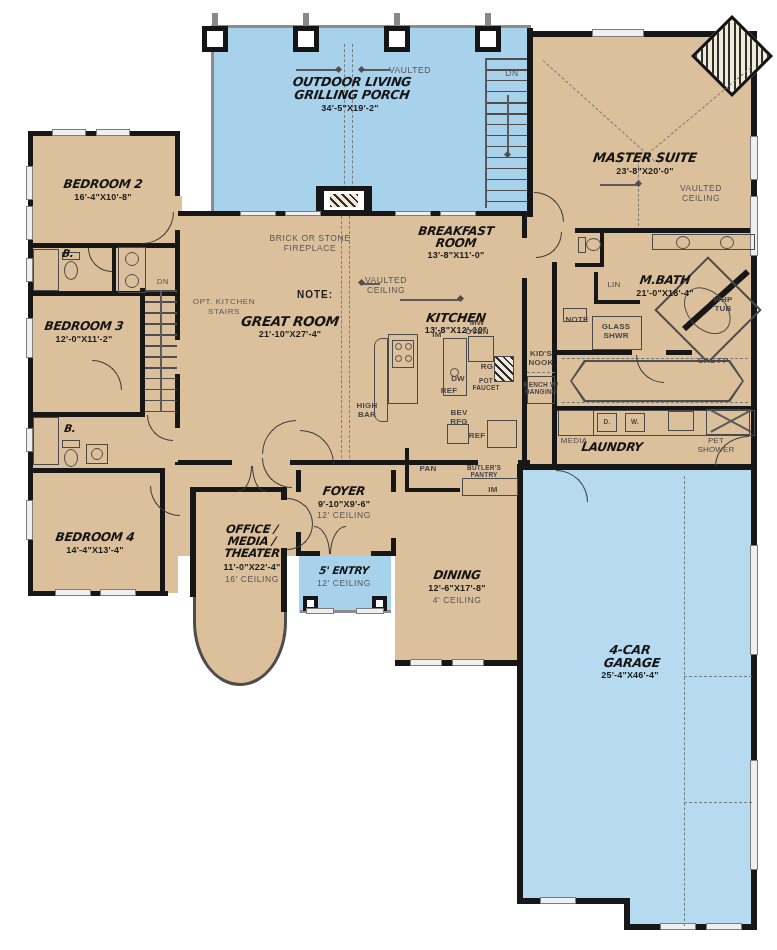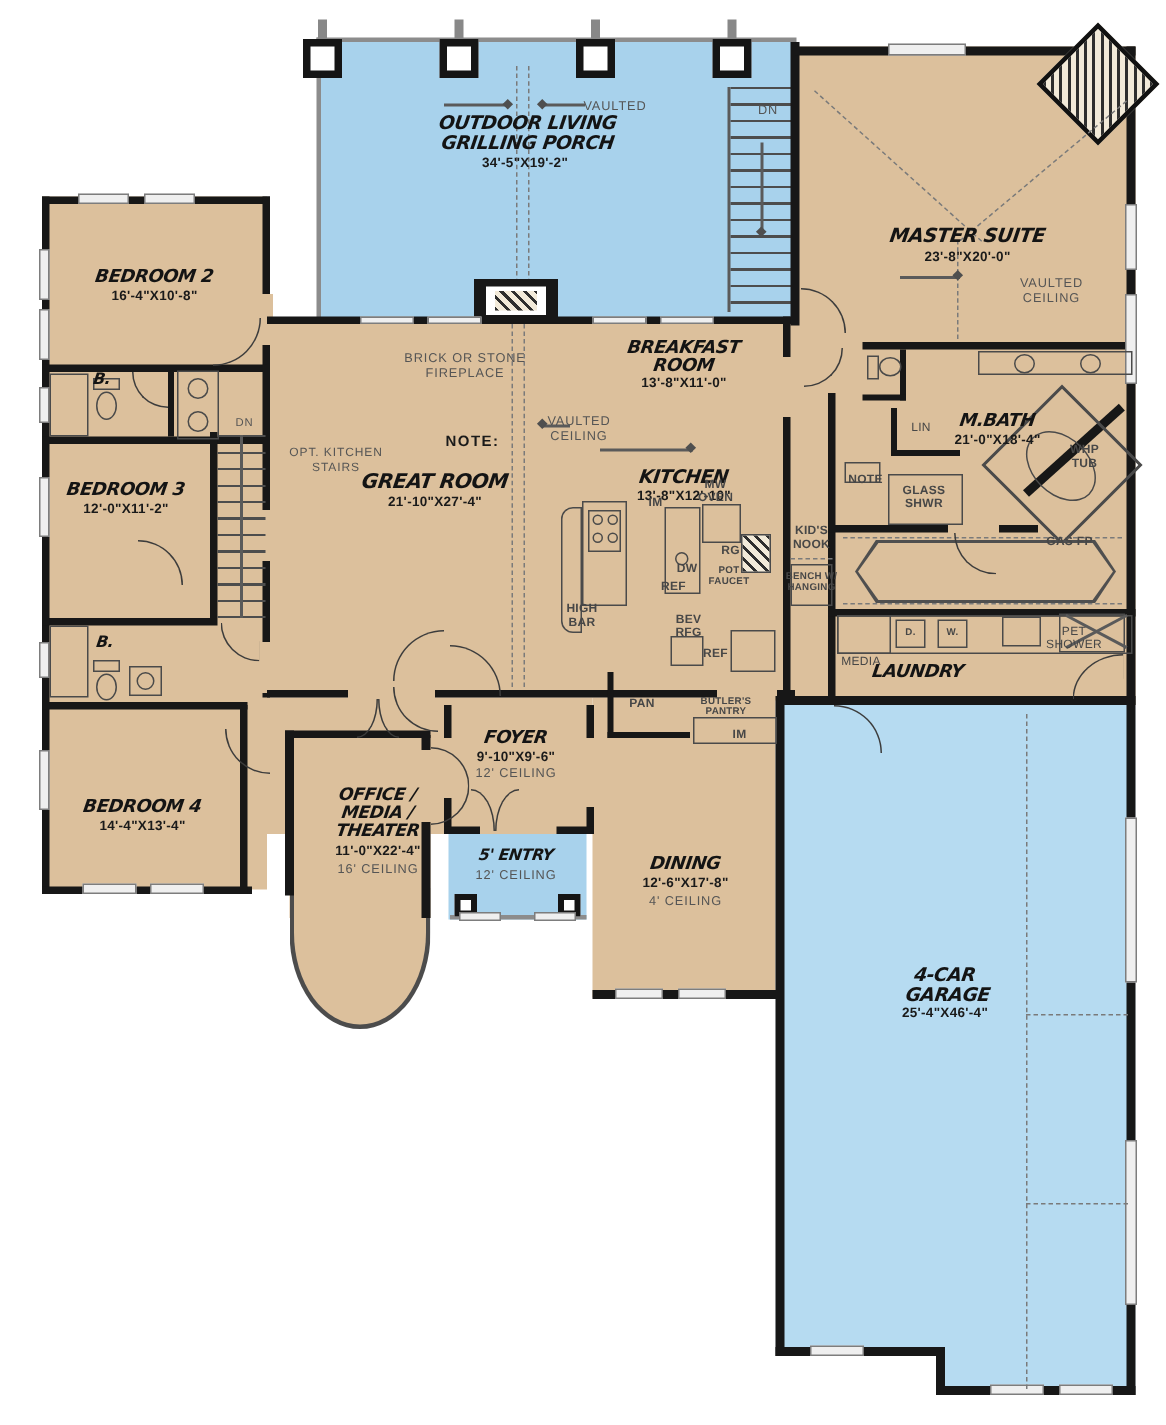--- a/index.html
+++ b/index.html
@@ -331,38 +331,38 @@
 STAIRS</div>
   <div class="cl" style="left:386px;top:275px;">VAULTED
 CEILING</div>
   <div class="sm" style="left:477px;top:318px;">MW
 OVEN</div>
   <div class="sm" style="left:437px;top:330px;">IM</div>
   <div class="sm" style="left:493px;top:485px;">IM</div>
   <div class="sm" style="left:428px;top:374px;margin-left:30px;">DW</div>
   <div class="sm" style="left:449px;top:386px;">REF</div>
   <div class="sm" style="left:477px;top:431px;">REF</div>
-  <div class="sm" style="left:388px;top:401px;">HIGH
+  <div class="sm" style="left:367px;top:401px;">HIGH
 BAR</div>
   <div class="sm" style="left:487px;top:362px;">RG</div>
   <div class="sm tn" style="left:486px;top:377px;">POT
 FAUCET</div>
   <div class="sm" style="left:459px;top:408px;">BEV
 RFG</div>
   <div class="sm" style="left:428px;top:464px;">PAN</div>
   <div class="sm tn" style="left:484px;top:464px;">BUTLER'S
 PANTRY</div>
   <div class="sm" style="left:614px;top:280px;font-weight:normal;">LIN</div>
   <div class="sm" style="left:577px;top:315px;">NOTE</div>
   <div class="sm" style="left:616px;top:322px;">GLASS
 SHWR</div>
   <div class="sm" style="left:723px;top:295px;">WHP
 TUB</div>
   <div class="sm" style="left:713px;top:356px;">GAS FP</div>
   <div class="sm" style="left:574px;top:436px;font-weight:normal;">MEDIA</div>
   <div class="sm tn" style="left:607px;top:418px;">D.</div>
   <div class="sm tn" style="left:635px;top:418px;">W.</div>
-  <div class="sm" style="left:716px;top:416px;font-weight:normal;">PET
+  <div class="sm" style="left:716px;top:436px;font-weight:normal;">PET
 SHOWER</div>
   <div class="rm" style="left:68px;top:247px;font-size:10.5px;">B.</div>
   <div class="rm" style="left:70px;top:422px;font-size:10.5px;">B.</div>
 
 </div>
 
 </body></html>

